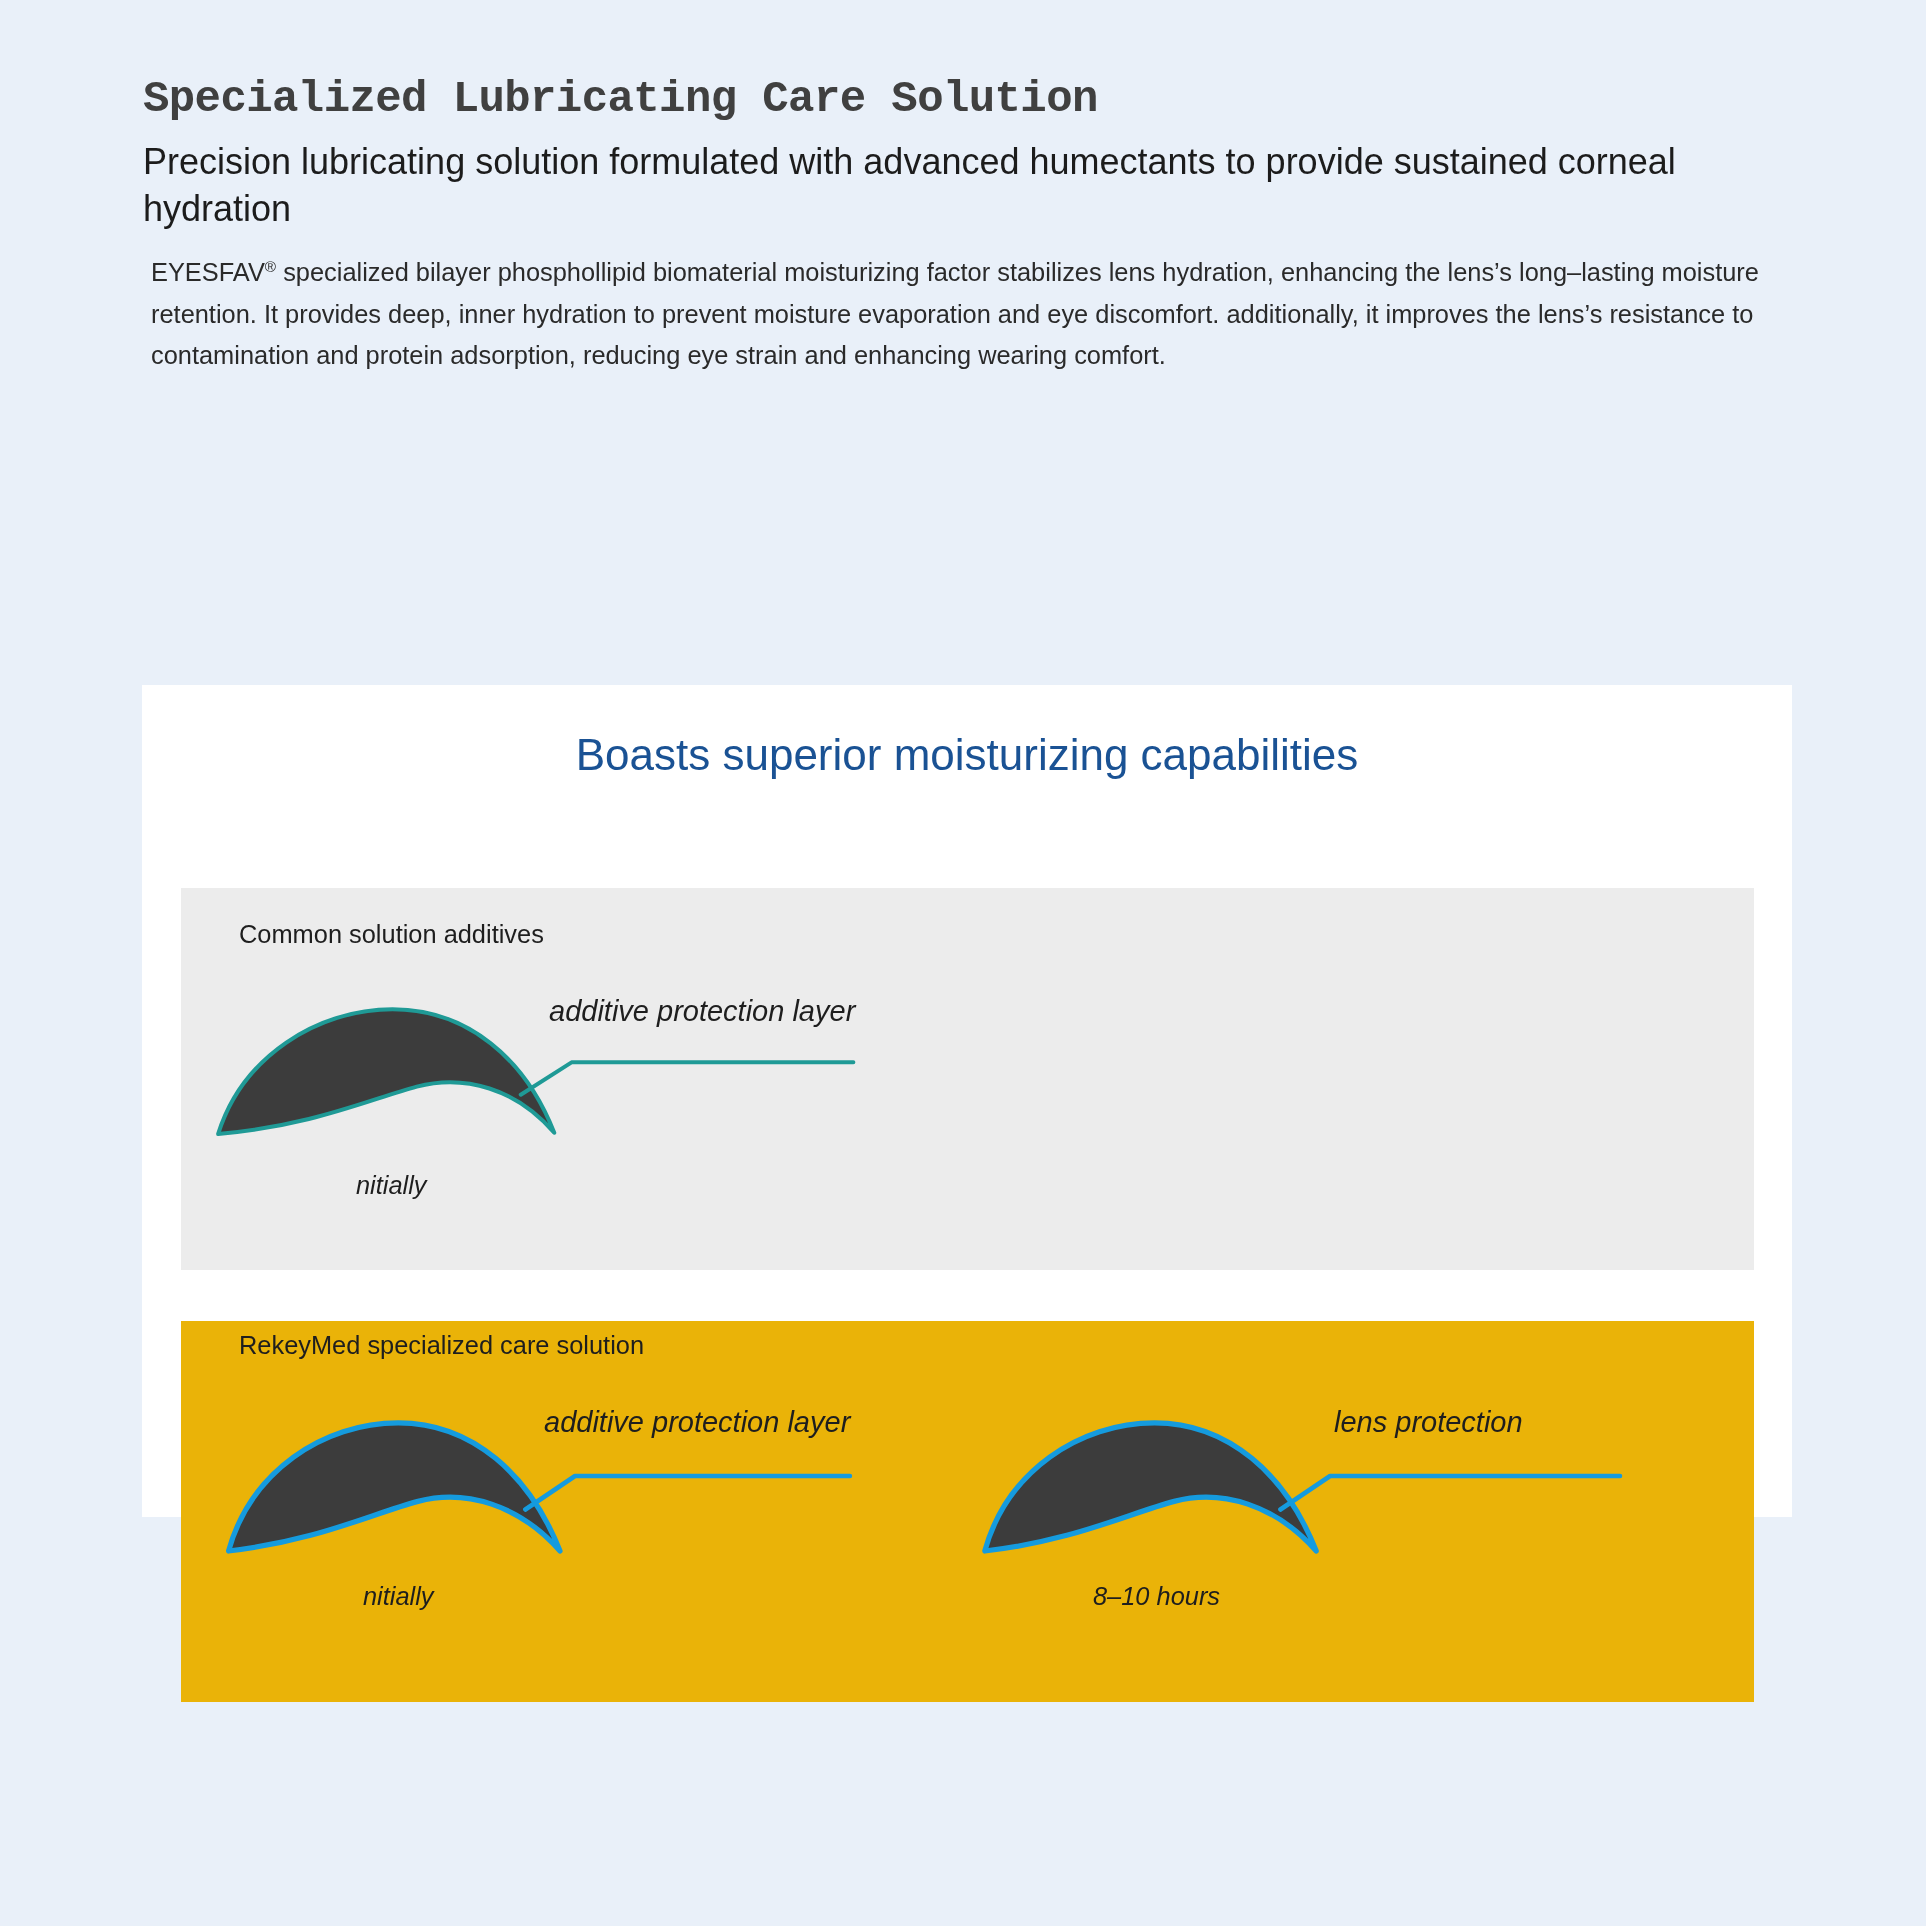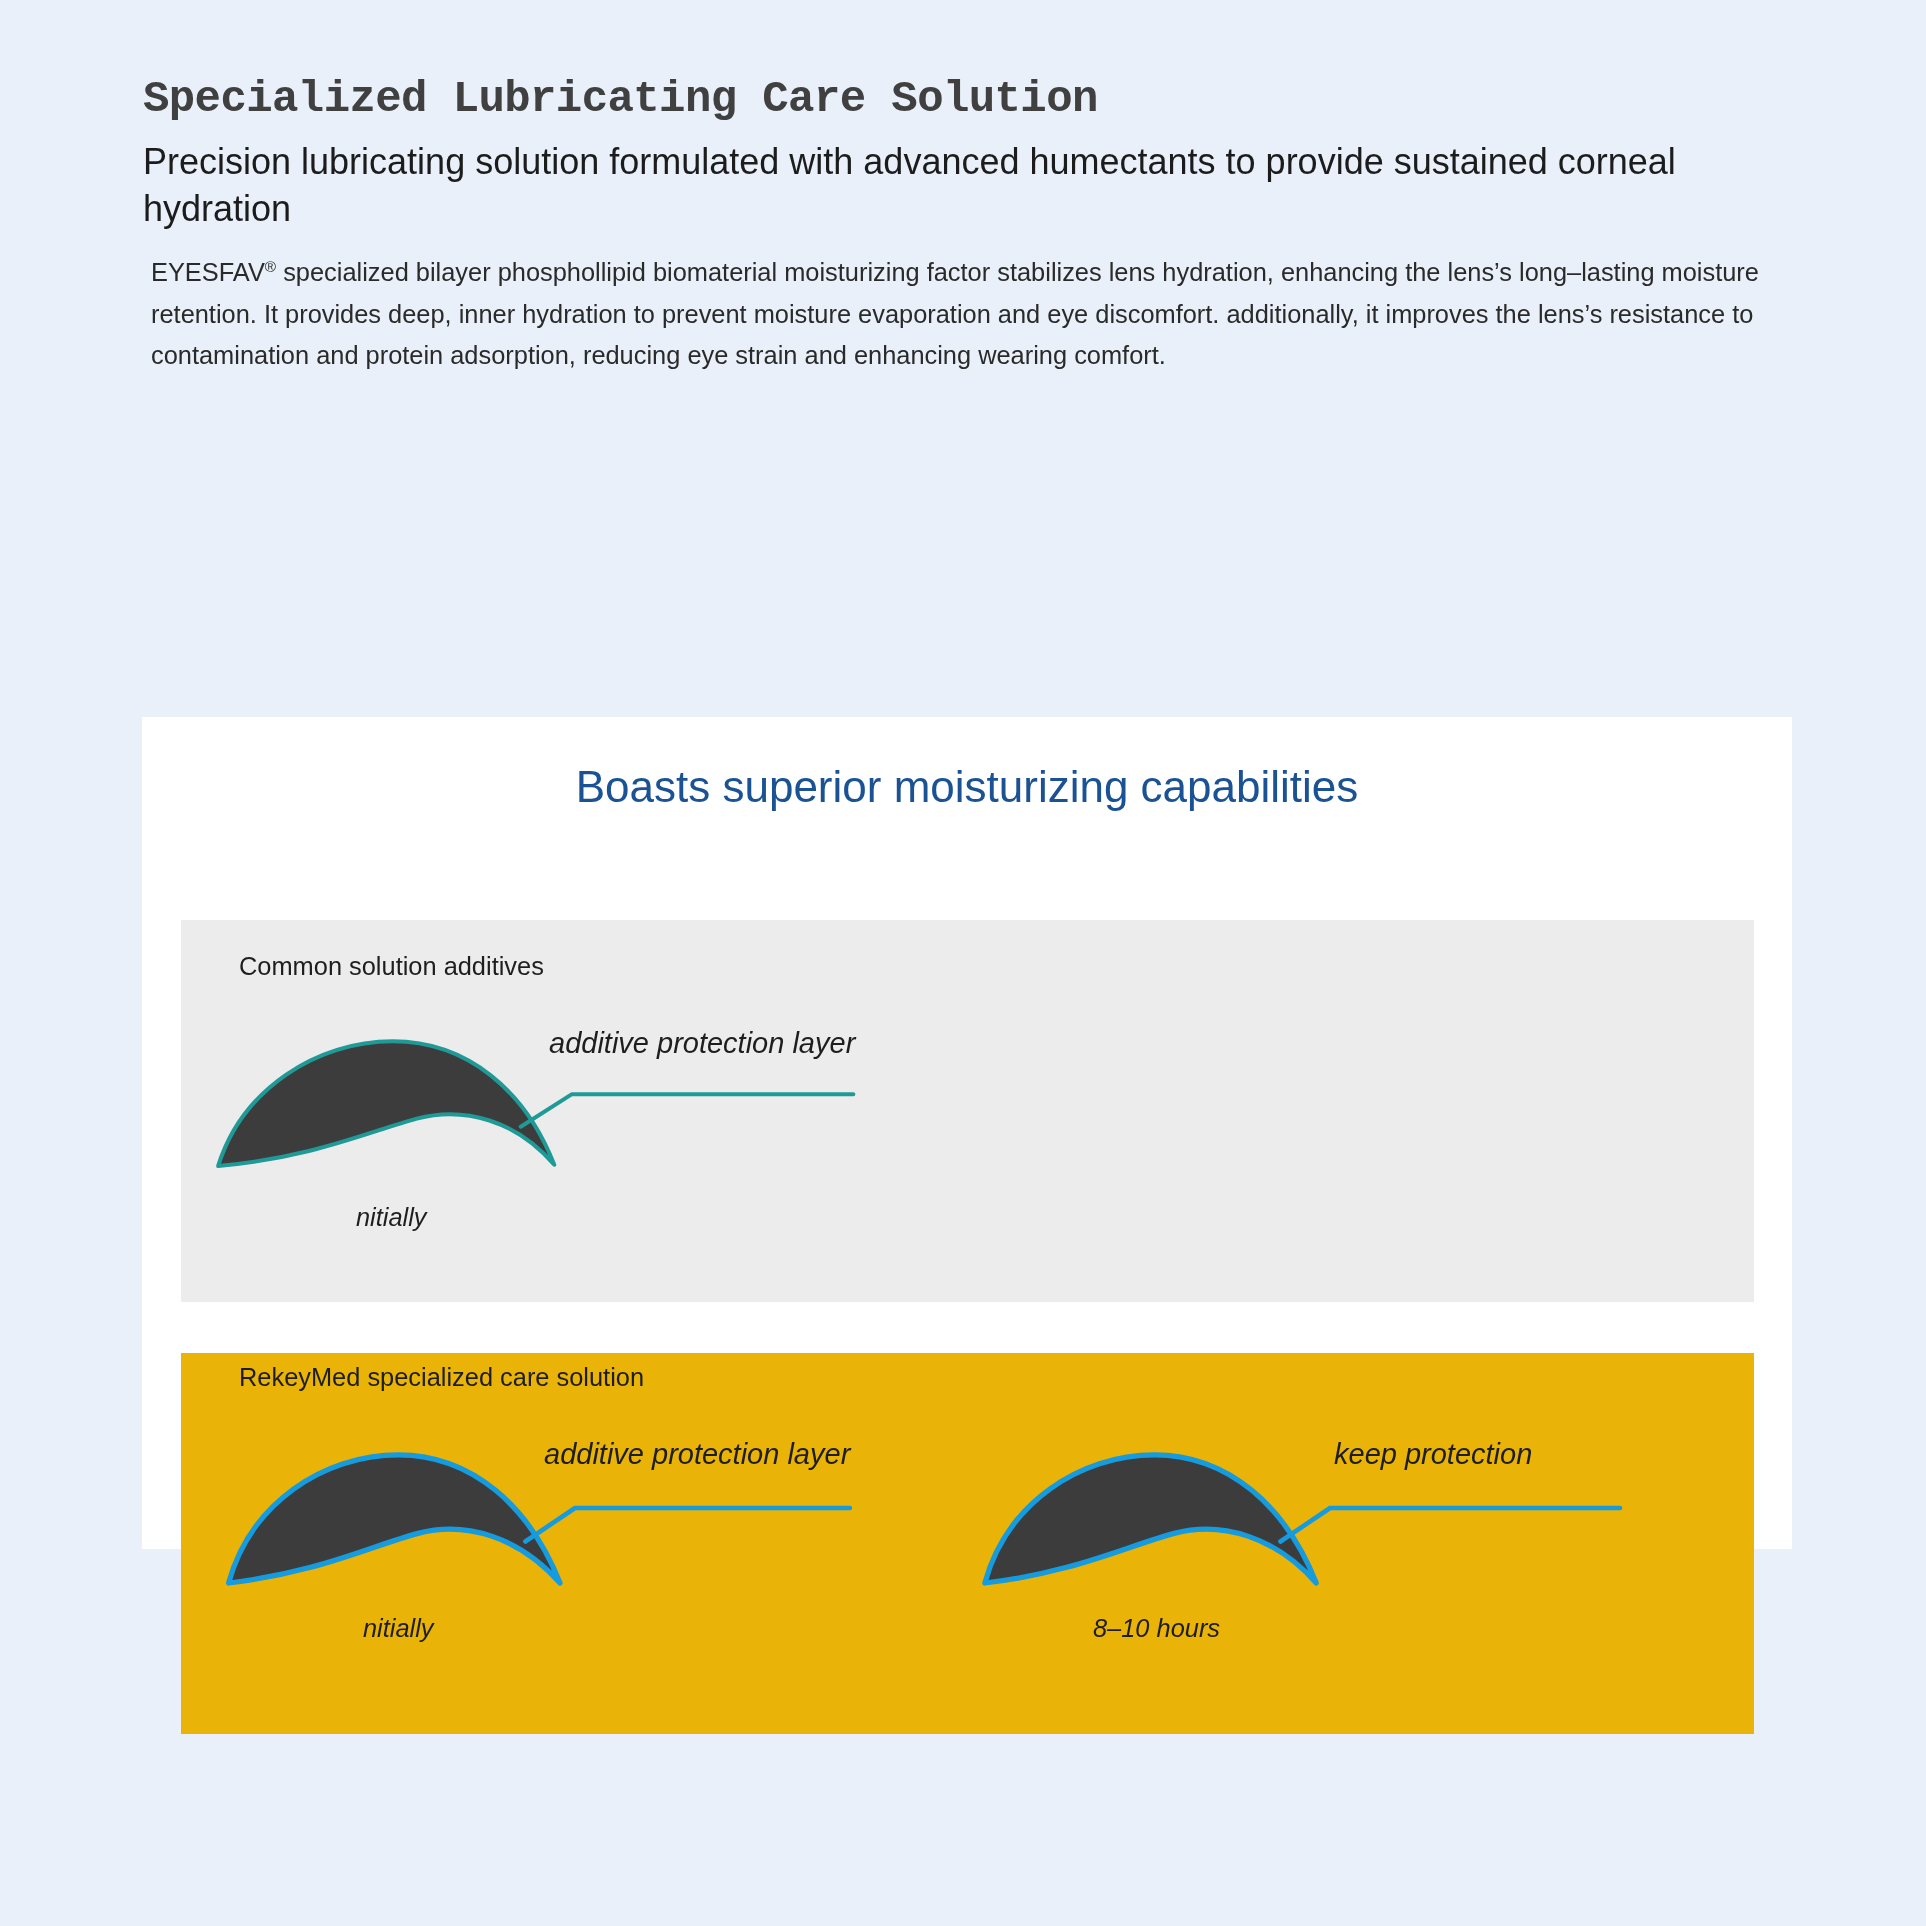--- a/index.html
+++ b/index.html
@@ -61,21 +61,20 @@
   }
 
   
   .card {
     position: absolute;
     left: 142px;
     top: 685px;
     width: 1650px;
     height: 832px;
     background: #ffffff;
-    margin-top: 32px;
   }
   .card-title {
     position: absolute;
     left: 0;
     right: 0;
     top: 45px;
     text-align: center;
     font-size: 44px;
     font-weight: 400;
     color: #1a5294;
@@ -199,21 +198,21 @@
           </svg>
           <div class="annot-label" style="left:342px; top:10.4px;">additive protection layer</div>
           <div class="caption" style="left:161px; top:186px;">nitially</div>
         </div>
 
         <div class="lens-cell lens-cell--right">
           <svg class="lens-svg" viewBox="0 0 1330 380">
             <path d="M 36 268 C 74 130 200 46 330 46 C 458 46 558 136 610 268 C 540 188 446 160 364 182 C 282 204 190 250 36 268 Z" fill="#3c3c3c" stroke="#159bde" stroke-width="9" stroke-linejoin="round"></path>
             <polyline points="548,196 634,138 1136,138" fill="none" stroke="#159bde" stroke-width="8" stroke-linejoin="round" stroke-linecap="round"></polyline>
           </svg>
-          <div class="annot-label" style="left:370px; top:10.4px;">keep protection</div>
+          <div class="annot-label" style="left:370px; top:10.4px;">lens protection</div>
           <div class="caption" style="left:129px; top:186px;">8–10 hours</div>
         </div>
 
       </div>
     </div>
 
   </div>
 </div>
 
 

